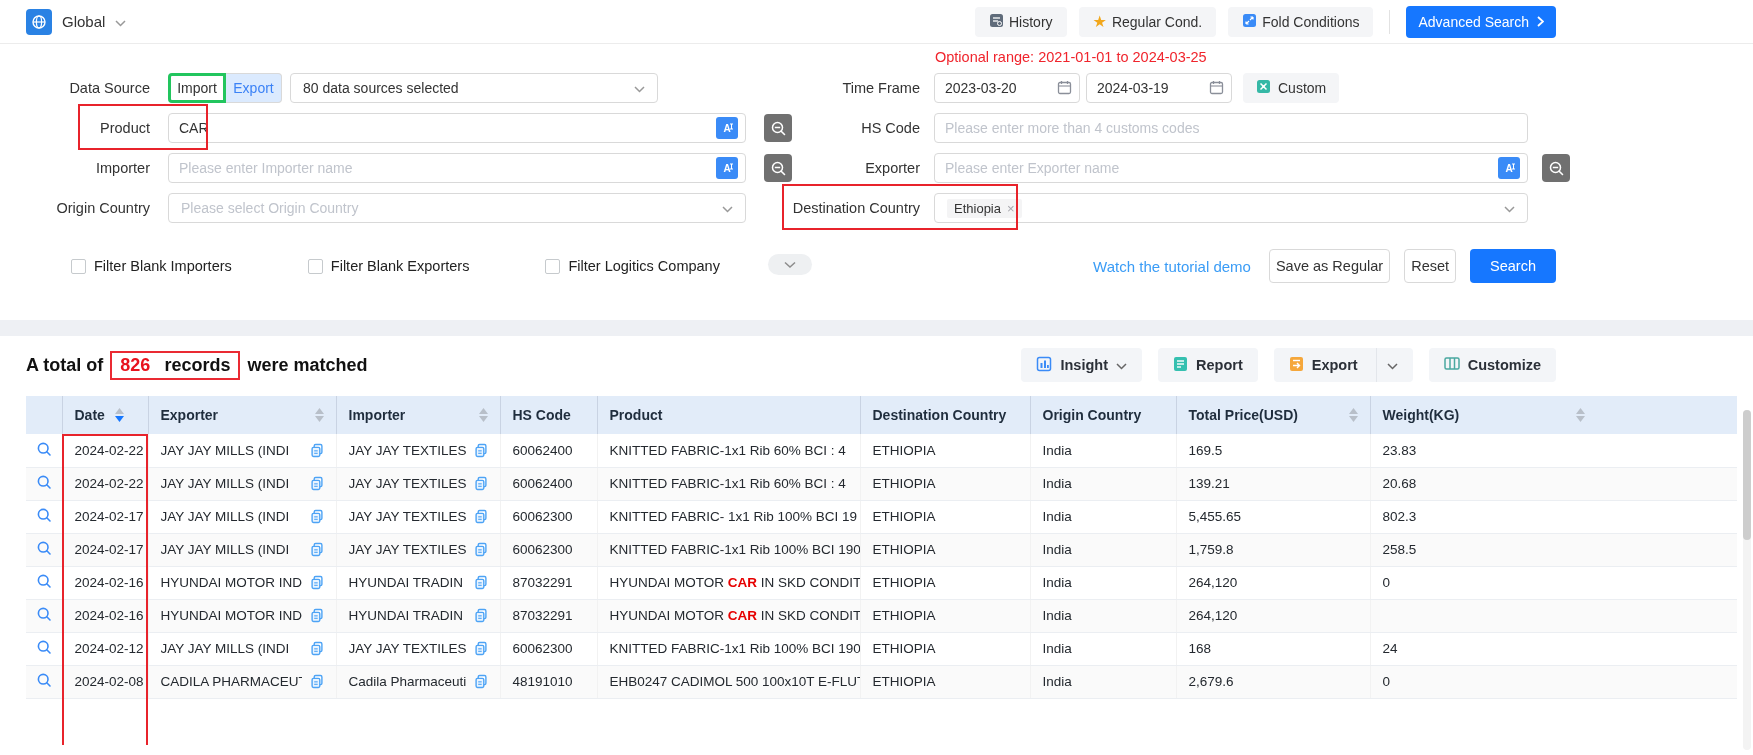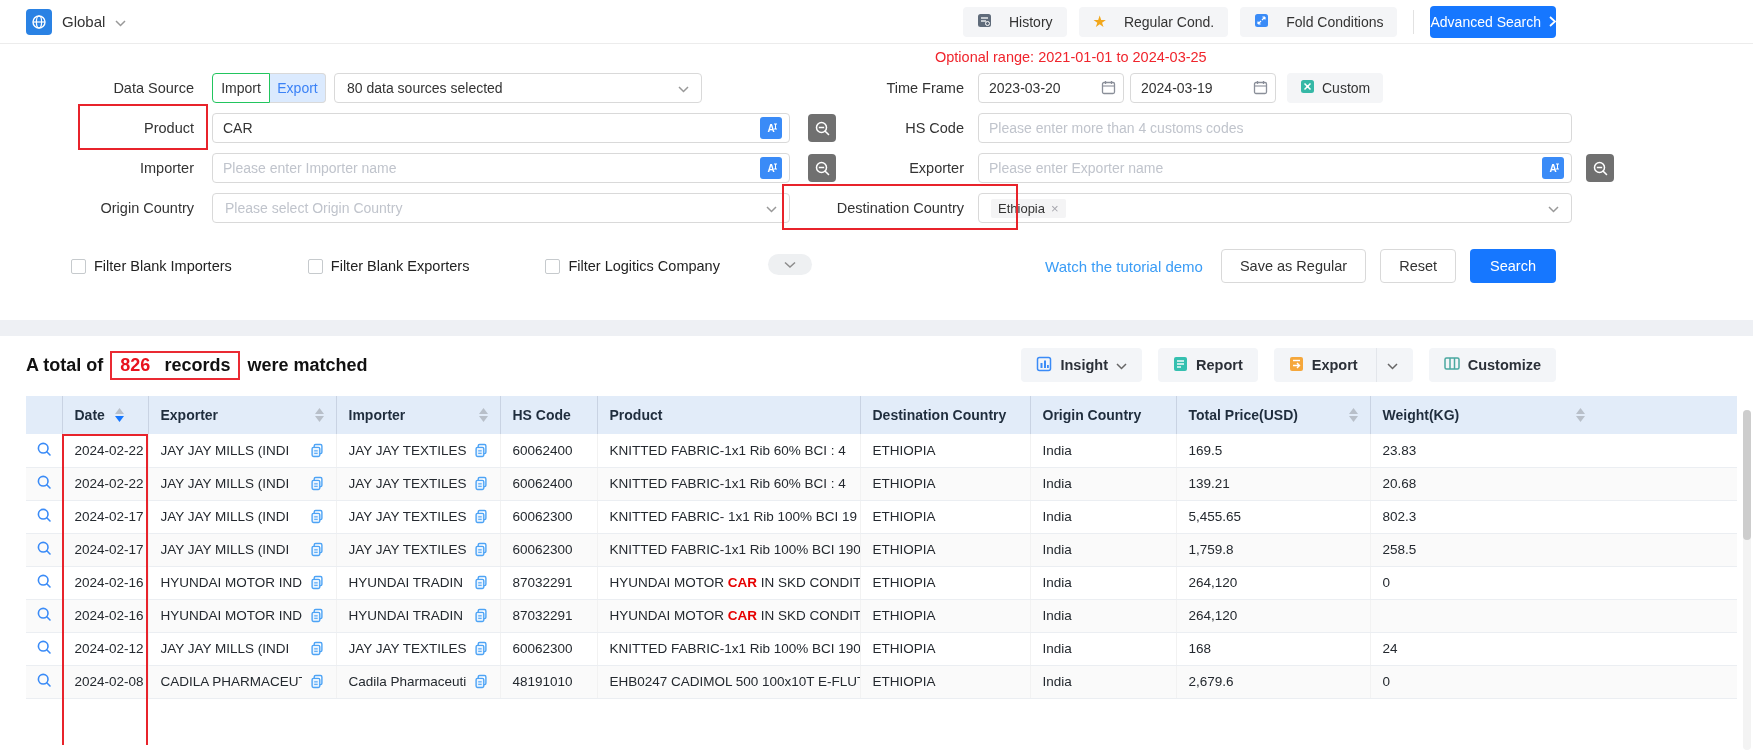--- a/index.html
+++ b/index.html
@@ -7,64 +7,64 @@
   body {
     font-family: "Liberation Sans", "DejaVu Sans", sans-serif;
     background:#fff; color:#333; overflow:hidden; position:relative;
   }
   
   .topbar { height:44px; display:flex; align-items:center; border-bottom:1px solid #ececec; padding:0 0 0 26px; }
   .brand { display:flex; align-items:center; gap:10px; }
   .logo { width:26px; height:26px; background:#2a82e4; border-radius:4px; display:flex; align-items:center; justify-content:center; }
   .brand-name { font-size:15px; color:#333; }
   .topbar-right { margin-left:auto; margin-right:197px; display:flex; align-items:center; gap:12px; }
-  .tb-btn { height:30px; background:#f4f5f7; border-radius:4px; display:flex; align-items:center; gap:17px; padding:0 14px; font-size:14px; color:#333; cursor:pointer; }
+  .tb-btn { height:30px; background:#f4f5f7; border-radius:4px; display:flex; align-items:center; gap:5px; padding:0 14px; font-size:14px; color:#333; cursor:pointer; }
   .vdiv { width:1px; height:24px; background:#e2e2e2; margin:0 4px; }
-  .adv-btn { height:32px; background:#1677ff; color:#fff; border:none; border-radius:4px; font-size:14px; padding:0 0; display:flex; align-items:center; gap:8px; cursor:pointer; font-family:inherit; }
+  .adv-btn { height:32px; background:#1677ff; color:#fff; border:none; border-radius:4px; font-size:14px; padding:0 12px; display:flex; align-items:center; gap:8px; cursor:pointer; font-family:inherit; }
   
   .form-section { position:relative; padding-top:24px; height:276px; background:#fff; }
   .opt-range { position:absolute; left:935px; top:5px; font-size:14.5px; color:#f0242c; }
-  .frow { display:flex; align-items:center; height:40px; position:relative;margin-left:44px; }
+  .frow { display:flex; align-items:center; height:40px; position:relative; }
   .lbl-l { width:124px; margin-left:26px; text-align:right; font-size:14.5px; color:#333; flex:none; }
   .ctl-l { width:578px; margin-left:18px; flex:none; display:flex; align-items:center; position:relative; }
   .spacer { flex:1; min-width:4px; }
   .lbl-r { width:170px; text-align:right; font-size:14.5px; color:#333; flex:none; }
   .ctl-r { width:594px; margin-left:14px; flex:none; display:flex; align-items:center; position:relative; }
   .endpad { width:225px; flex:none; }
   .inp { height:30px; border:1px solid #d9d9d9; border-radius:4px; font-size:14px; color:#333; padding:0 10px; width:100%; font-family:inherit; outline:none; background:#fff; }
   .inp::placeholder { color:#c0c4cc; }
   .inp-wrap { position:relative; width:100%; }
   .inp-wrap .inp { padding-right:40px; }
   .selbox { height:30px; border:1px solid #d9d9d9; border-radius:4px; width:100%; display:flex; align-items:center; padding:0 12px; background:#fff; cursor:pointer; }
   .selbox .ph { color:#c0c4cc; font-size:14px; }
   .selbox .val { color:#333; font-size:14px; }
   .selbox .chev { margin-left:auto; }
   .seg { display:flex; flex:none; }
-  .seg-import { width:58px; height:30px; border:1px solid #22c55e; border-radius:4px 0 0 4px; display:flex; align-items:center; justify-content:center; font-size:14px; color:#333; background:#fff; cursor:pointer; }
+  .seg-import { width:58px; height:30px; border:3px solid #22c55e; border-radius:4px 0 0 4px; display:flex; align-items:center; justify-content:center; font-size:14px; color:#333; background:#fff; cursor:pointer; }
   .seg-export { width:56px; height:30px; border:1px solid #d9d9d9; border-left:none; border-radius:0 4px 4px 0; display:flex; align-items:center; justify-content:center; font-size:14px; color:#3b82f6; background:#dbeafe; cursor:pointer; }
   .src-select { margin-left:8px; width:368px; }
   .date-inp { width:146px; position:relative; flex:none; }
   .date-inp .inp { padding-right:30px; }
   .date-inp .cal { position:absolute; right:8px; top:7px; }
   .gap6 { width:6px; flex:none; } .gap11 { width:11px; flex:none; }
   .custom-btn { height:30px; background:#f4f5f7; border-radius:4px; display:flex; align-items:center; gap:7px; padding:0 13px; font-size:14px; color:#333; cursor:pointer; flex:none; }
   .translate-ic { position:absolute; right:8px; top:4px; width:22px; height:22px; background:#3a8bf7; border-radius:3px; display:flex; align-items:center; justify-content:center; cursor:pointer; }
   .excl-ic { position:absolute; top:6px; width:28px; height:28px; background:#707070; border-radius:4px; display:flex; align-items:center; justify-content:center; cursor:pointer; }
   .excl-left { left:764px; }
   .excl-right { left:1542px; }
   .tag { background:#f4f4f5; border-radius:2px; padding:2px 7px; font-size:13px; color:#333; display:flex; align-items:center; gap:6px; }
   .tag .x { color:#a6a6ad; font-size:13px; cursor:pointer; line-height:1; }
   .action-row { display:flex; align-items:center; margin-top:20px; height:36px; padding-left:27px; }
   .cb-item { display:flex; align-items:center; gap:8px; margin-right:32px; cursor:pointer;padding-left:44px; }
   .cb-box { width:15px; height:15px; border:1px solid #c6cacd; border-radius:2px; background:#fff; flex:none; }
   .cb-lab { font-size:14.5px; color:#222; }
   .collapse-pill { position:absolute; left:768px; top:210px; width:44px; height:21px; background:#eef0f2; border-radius:11px; display:flex; align-items:center; justify-content:center; cursor:pointer; }
   .act-right { margin-left:auto; margin-right:197px; display:flex; align-items:center; gap:14px; }
   .tut-link { color:#3a9cf6; font-size:15px; cursor:pointer; margin-right:4px; }
-  .w-btn { height:34px; background:#fff; border:1px solid #d9d9d9; border-radius:4px; font-size:14.5px; color:#333; padding:0 18px; cursor:pointer; font-family:inherit; }
+  .w-btn { height:34px; background:#fff; border:1px solid #d9d9d9; border-radius:4px; font-size:14.5px; color:#333; padding:0 6px; cursor:pointer; font-family:inherit; }
   .p-btn { height:34px; background:#1677ff; border:none; border-radius:4px; font-size:14.5px; color:#fff; padding:0 20px; cursor:pointer; font-family:inherit; }
   .redbox { position:absolute; border:2px solid #e8232b; pointer-events:none; }
   .rb-product { left:78px; top:60px; width:130px; height:46px; }
   .rb-dest { left:782px; top:140px; width:236px; height:46px; }
   
   .divider-band { height:16px; background:#eef0f4; }
   
   .results-head { display:flex; align-items:center; padding:12px 197px 0 26px; height:46px; }
   .headline { font-size:18px; font-weight:bold; color:#111; display:flex; align-items:center; }
   .cnt-box { border:2px solid #ea2a33; padding:2px 8px; margin:0 7px; display:flex; align-items:center; }

